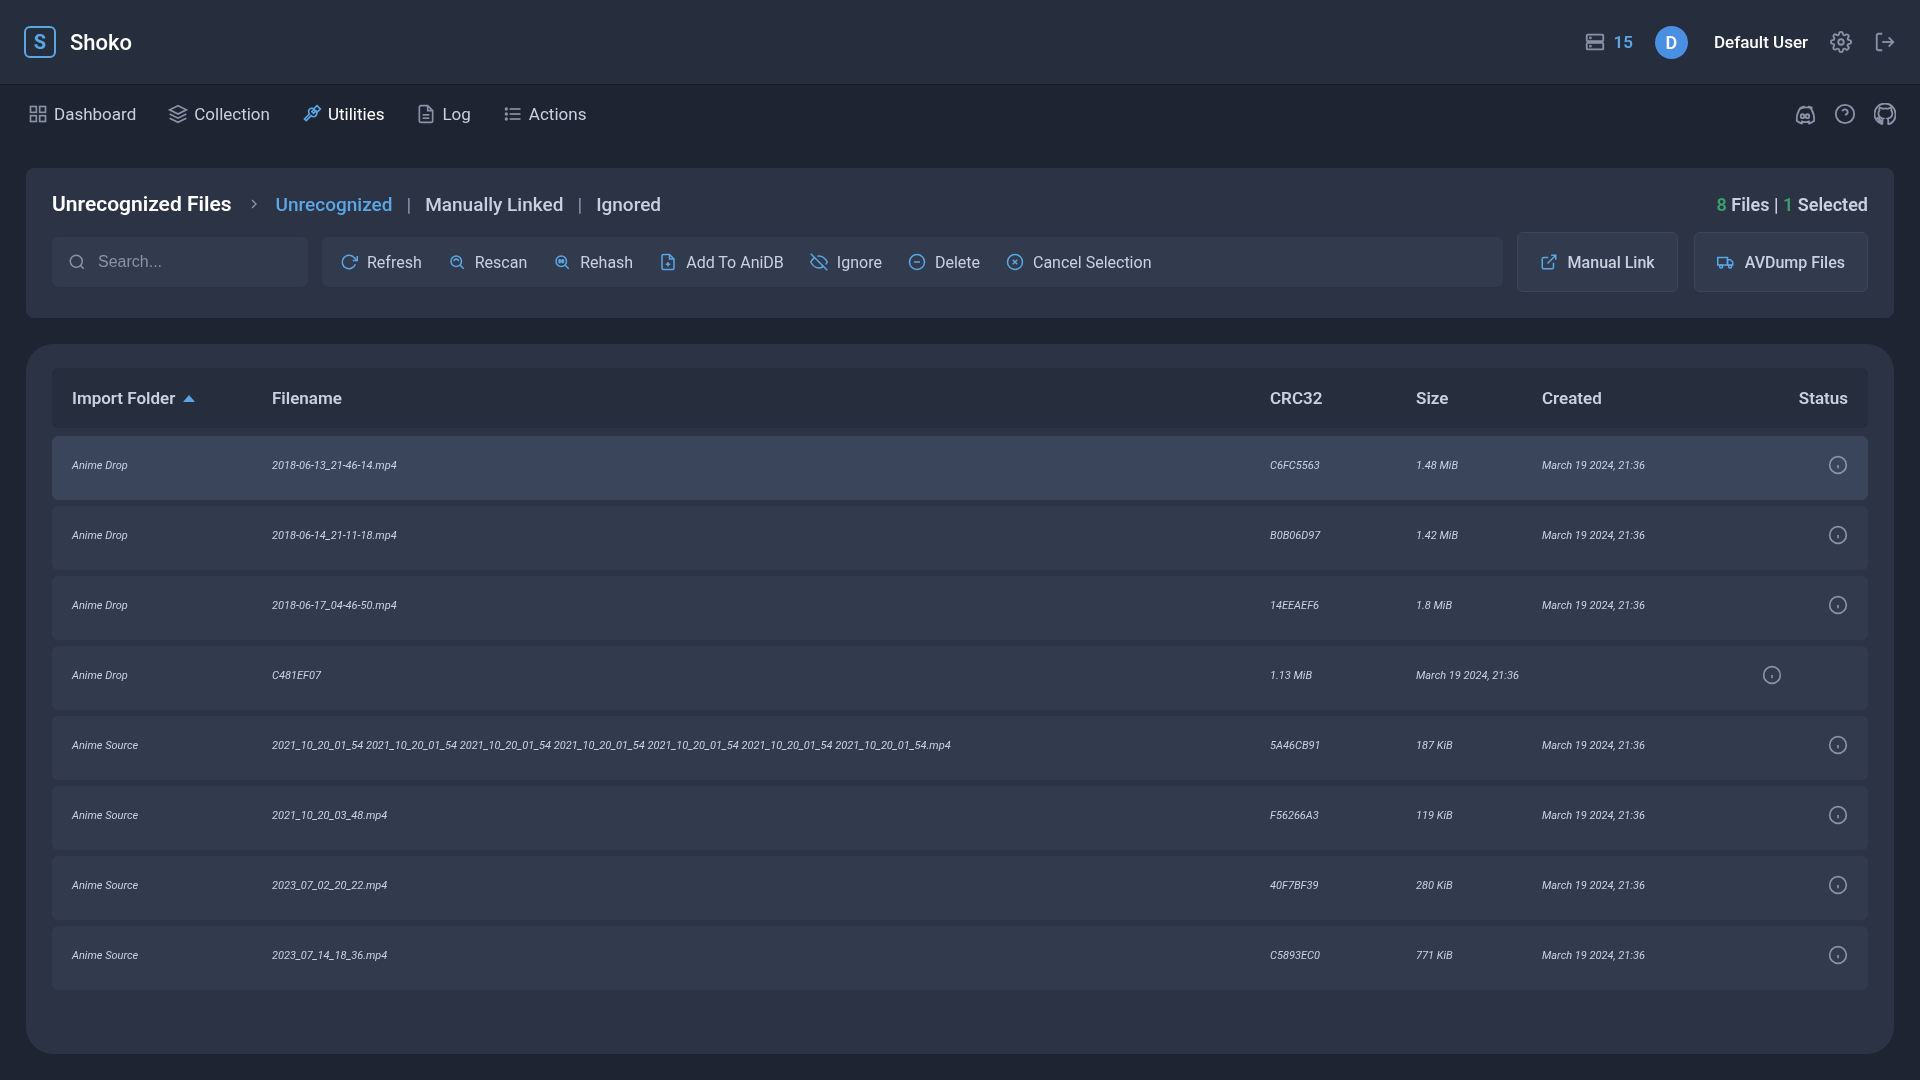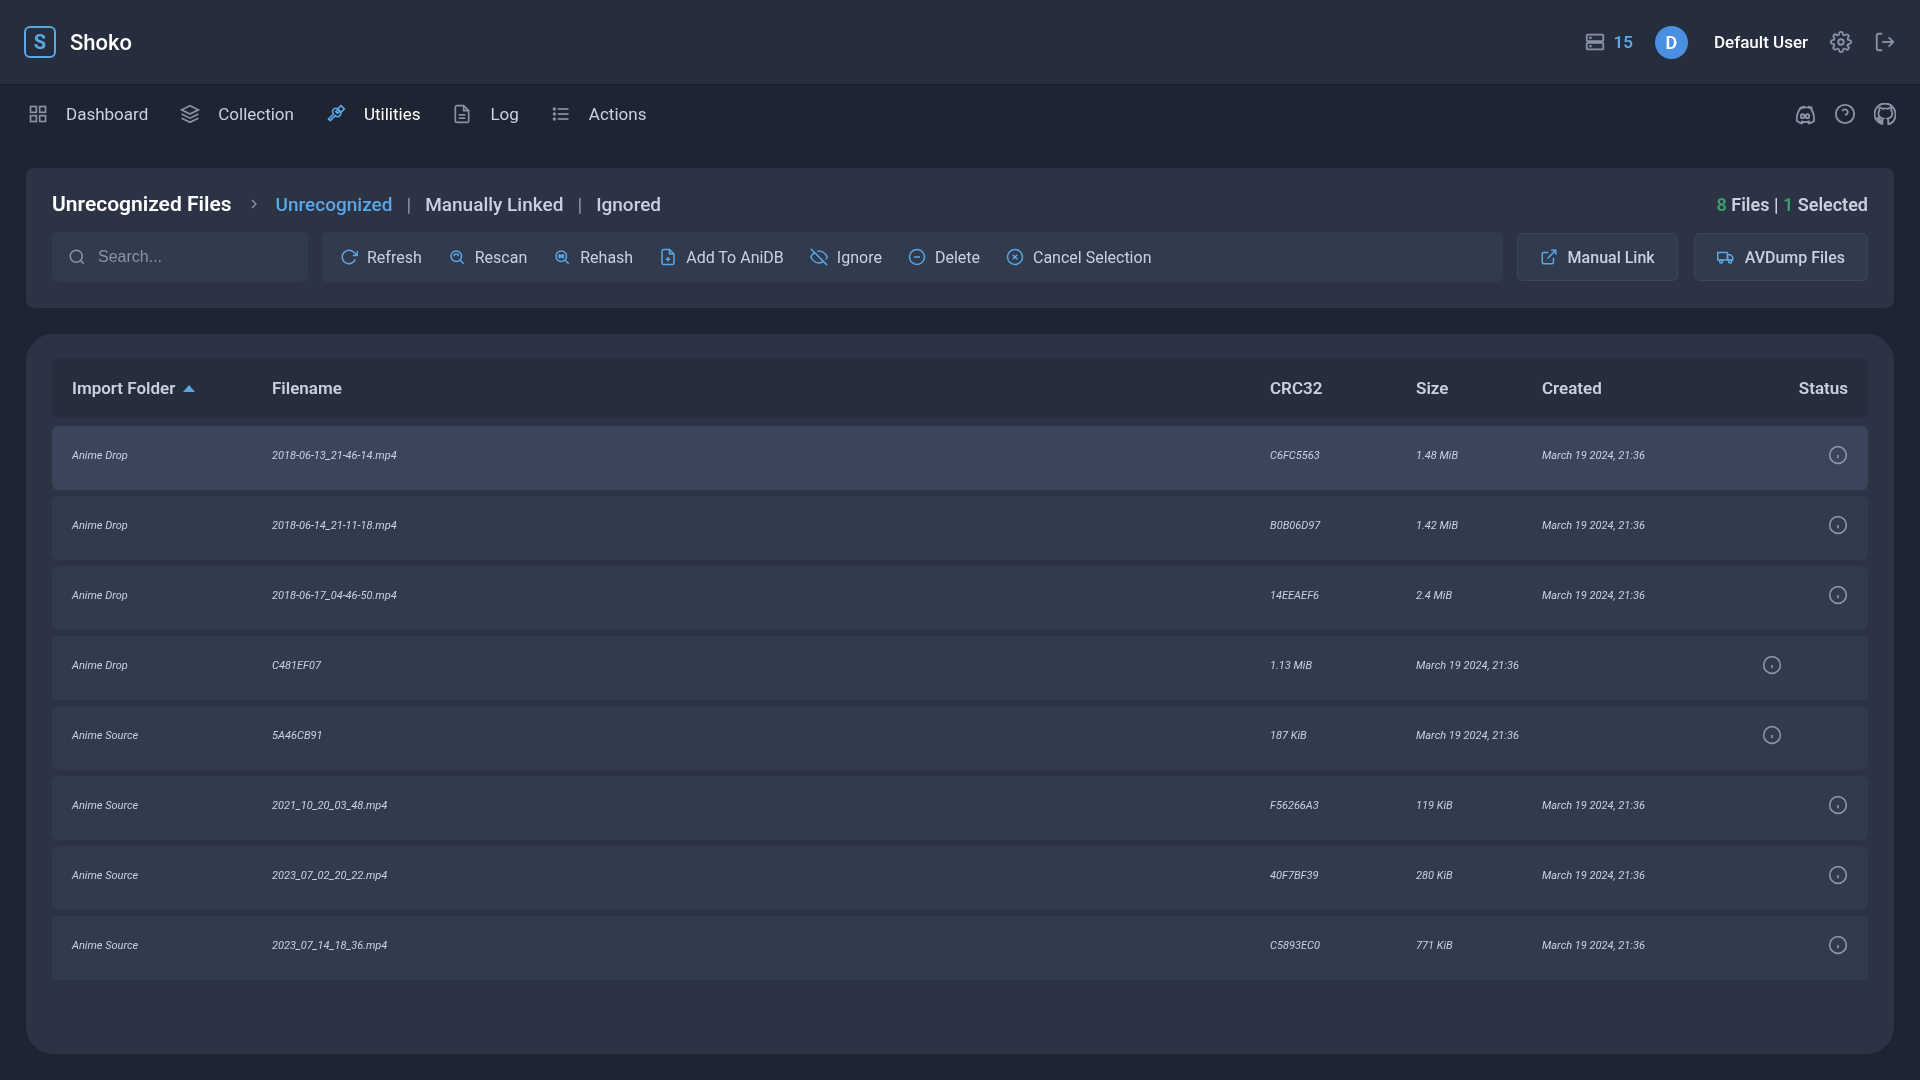--- a/index.html
+++ b/index.html
@@ -82,21 +82,21 @@
   .navbar {
     height:58px;
     display:flex;
     align-items:center;
     padding: 0 24px;
     background: var(--bg-darkest);
     border-top:1px solid rgba(0,0,0,0.2);
   }
   .nav-items { display:flex; gap:24px; align-items:center; }
   .nav-item {
-    display:flex; align-items:center; gap:18px;
+    display:flex; align-items:center; gap:6px;
     font-size:17px;
     color:var(--text-primary);
     padding:8px 4px;
     cursor:pointer;
   }
   .nav-item.active { color: var(--text-title);}
   .nav-item.active .nav-icon path, .nav-item.active .nav-icon rect { stroke: var(--accent);}
   .nav-icon { width:20px; height:20px; stroke:var(--icon); stroke-width:2; fill:none;}
   .nav-right-icons { margin-left:auto; display:flex; gap:18px; align-items:center;}
 
@@ -170,21 +170,21 @@
     align-items:flex-start;
     gap:9px;
     font-size:16px;
     color:var(--text-primary);
     cursor:pointer;
     white-space:nowrap;
   }
   .action-btn .action-ic { width:18px; height:18px; stroke:var(--accent); stroke-width:2; fill:none;}
   .main-buttons { display:flex; gap:16px;}
   .pill-btn {
-    height:48px;
+    height:60px;
     padding:0 22px;
     background: var(--btn-bg);
     border:1px solid var(--btn-border);
     border-radius:6px;
     display:flex; align-items:center; gap:10px;
     font-size:16px;
     font-weight:500;
     color:var(--text-primary);
     cursor:pointer;
   }
@@ -485,21 +485,21 @@
                 <circle cx="12" cy="12" r="10"></circle>
                 <line x1="12" y1="16" x2="12" y2="12"></line>
                 <line x1="12" y1="8" x2="12.01" y2="8"></line>
               </svg>
     </div>
           </div>
           <div class="trow">
     <div>Anime Drop</div>
     <div class="cell-file">2018-06-17_04-46-50.mp4</div>
     <div>14EEAEF6</div>
-    <div>2.4 MiB</div>
+    <div>1.8 MiB</div>
     <div>March 19 2024, 21:36</div>
     <div class="cell-status">
       <svg class="info-ic" viewBox="0 0 24 24">
                 <circle cx="12" cy="12" r="10"></circle>
                 <line x1="12" y1="16" x2="12" y2="12"></line>
                 <line x1="12" y1="8" x2="12.01" y2="8"></line>
               </svg>
     </div>
           </div>
           <div class="trow">
@@ -510,20 +510,21 @@
     <div class="cell-status">
       <svg class="info-ic" viewBox="0 0 24 24">
                 <circle cx="12" cy="12" r="10"></circle>
                 <line x1="12" y1="16" x2="12" y2="12"></line>
                 <line x1="12" y1="8" x2="12.01" y2="8"></line>
               </svg>
     </div>
           </div>
           <div class="trow">
     <div>Anime Source</div>
+    <div class="cell-file">2021_10_20_01_54 2021_10_20_01_54 2021_10_20_01_54 2021_10_20_01_54 2021_10_20_01_54 2021_10_20_01_54 2021_10_20_01_54.mp4</div>
     <div>5A46CB91</div>
     <div>187 KiB</div>
     <div>March 19 2024, 21:36</div>
     <div class="cell-status">
       <svg class="info-ic" viewBox="0 0 24 24">
                 <circle cx="12" cy="12" r="10"></circle>
                 <line x1="12" y1="16" x2="12" y2="12"></line>
                 <line x1="12" y1="8" x2="12.01" y2="8"></line>
               </svg>
     </div>

